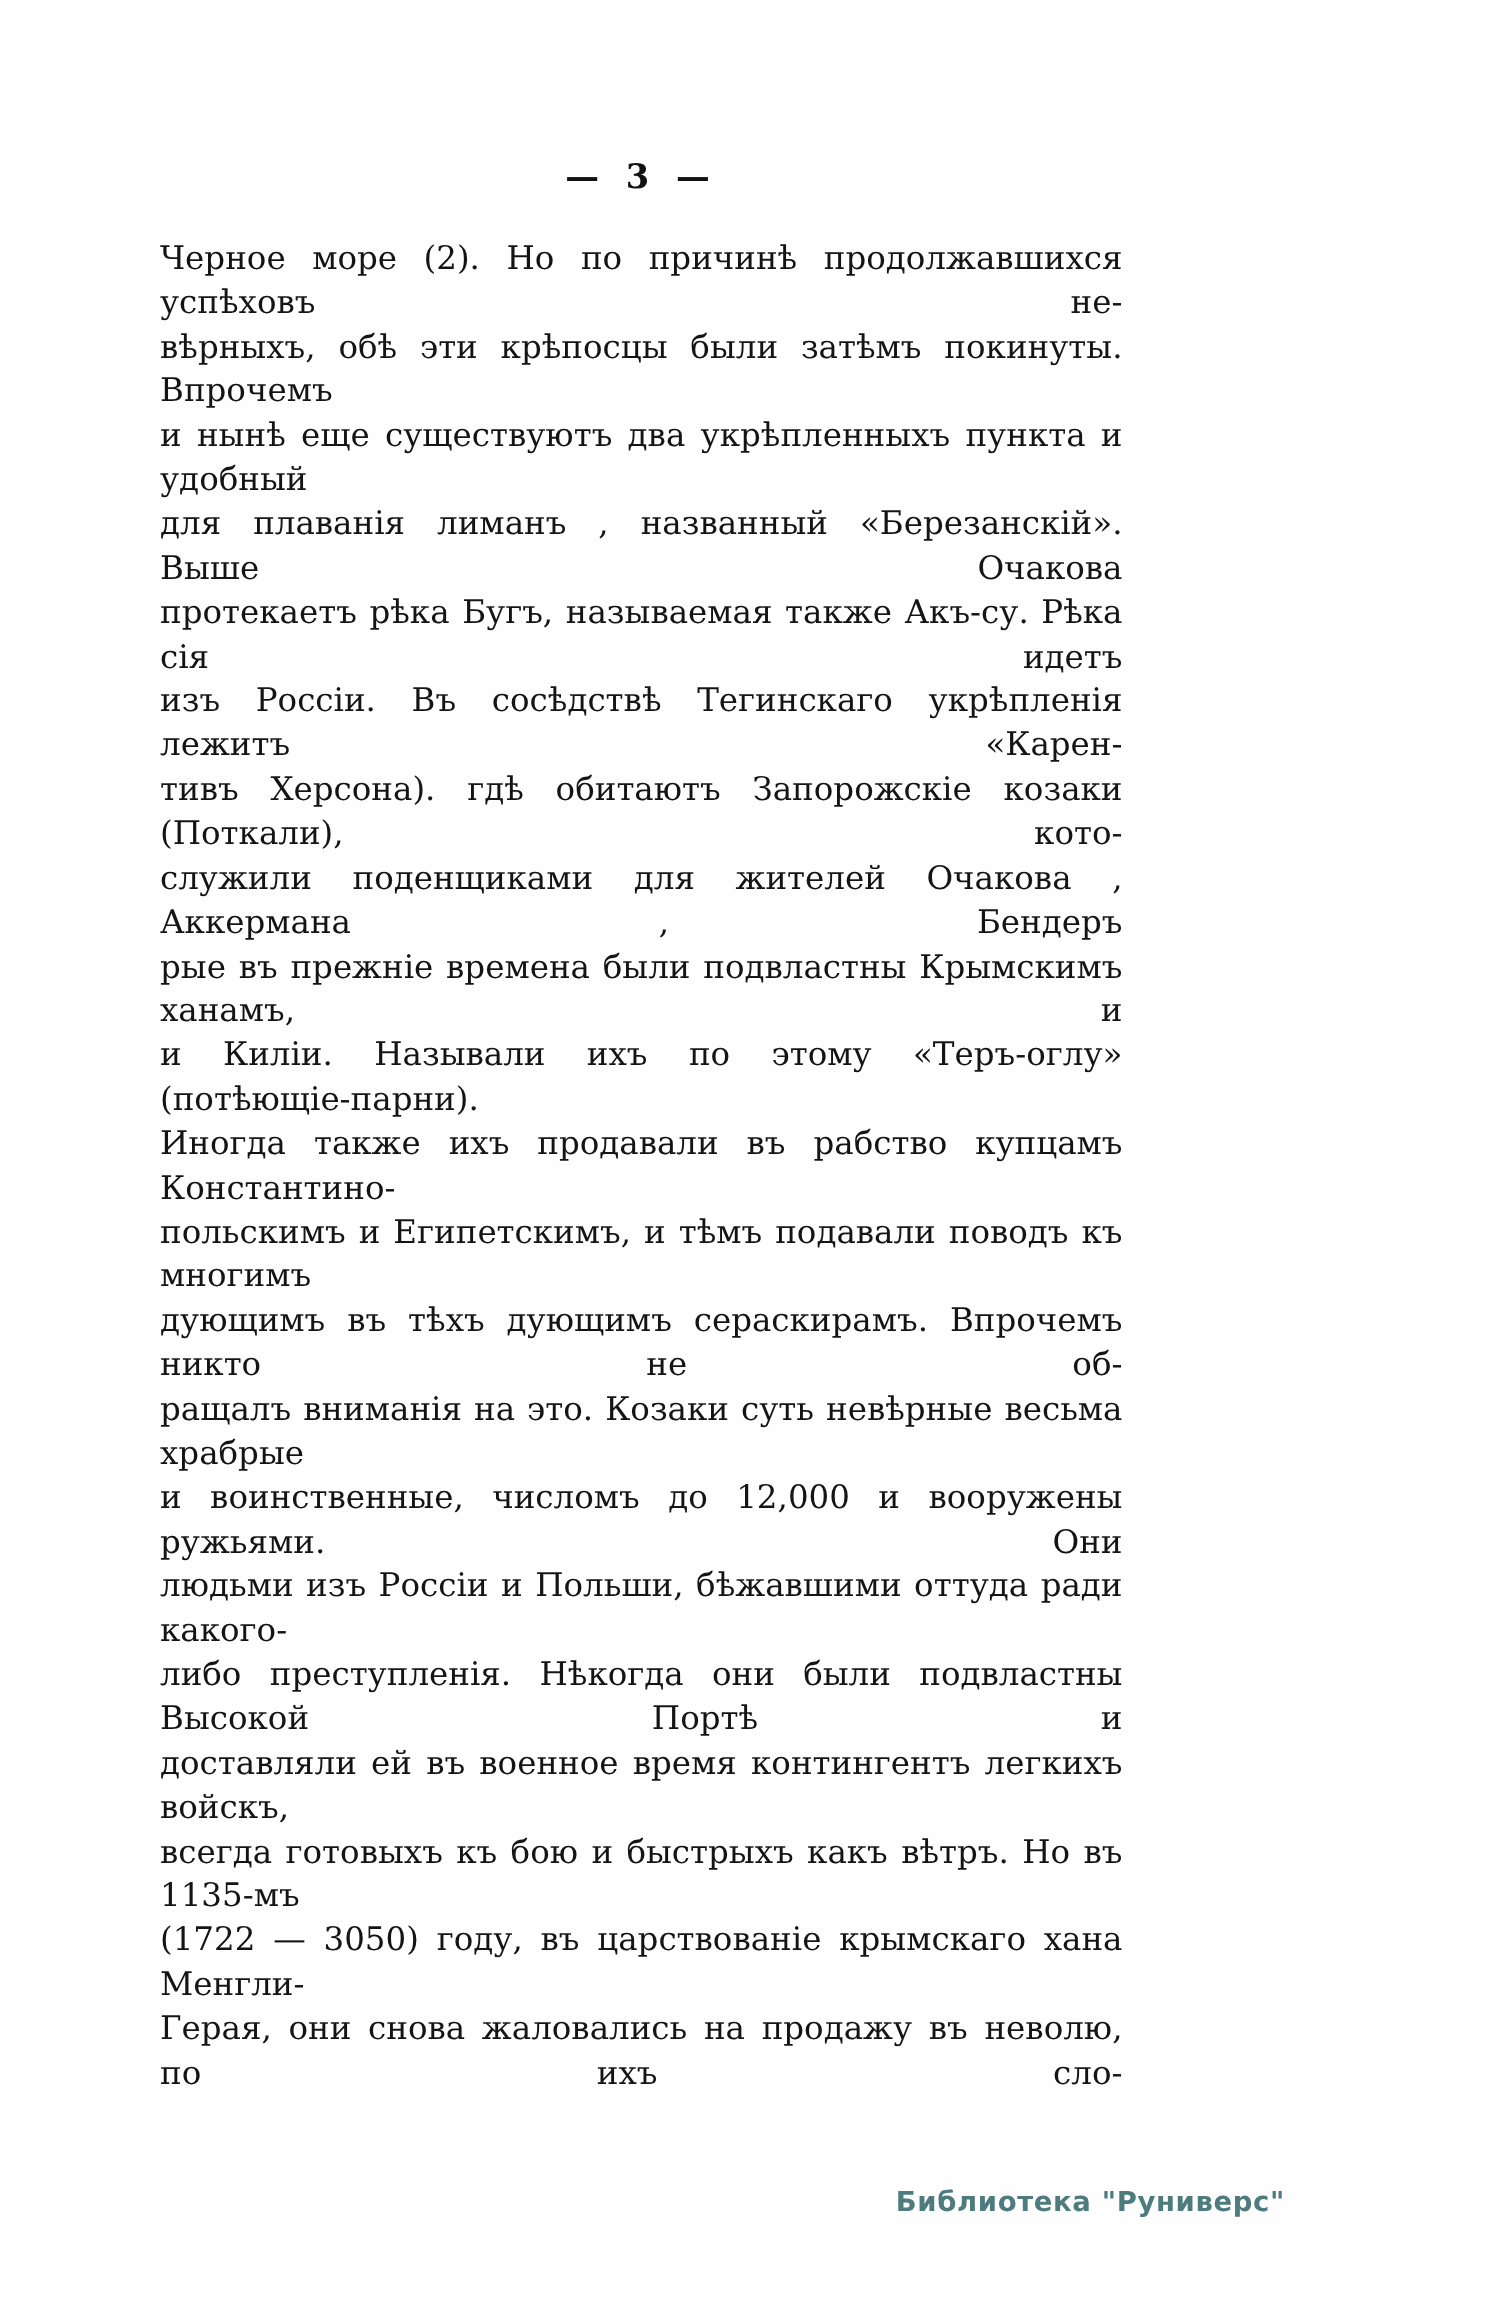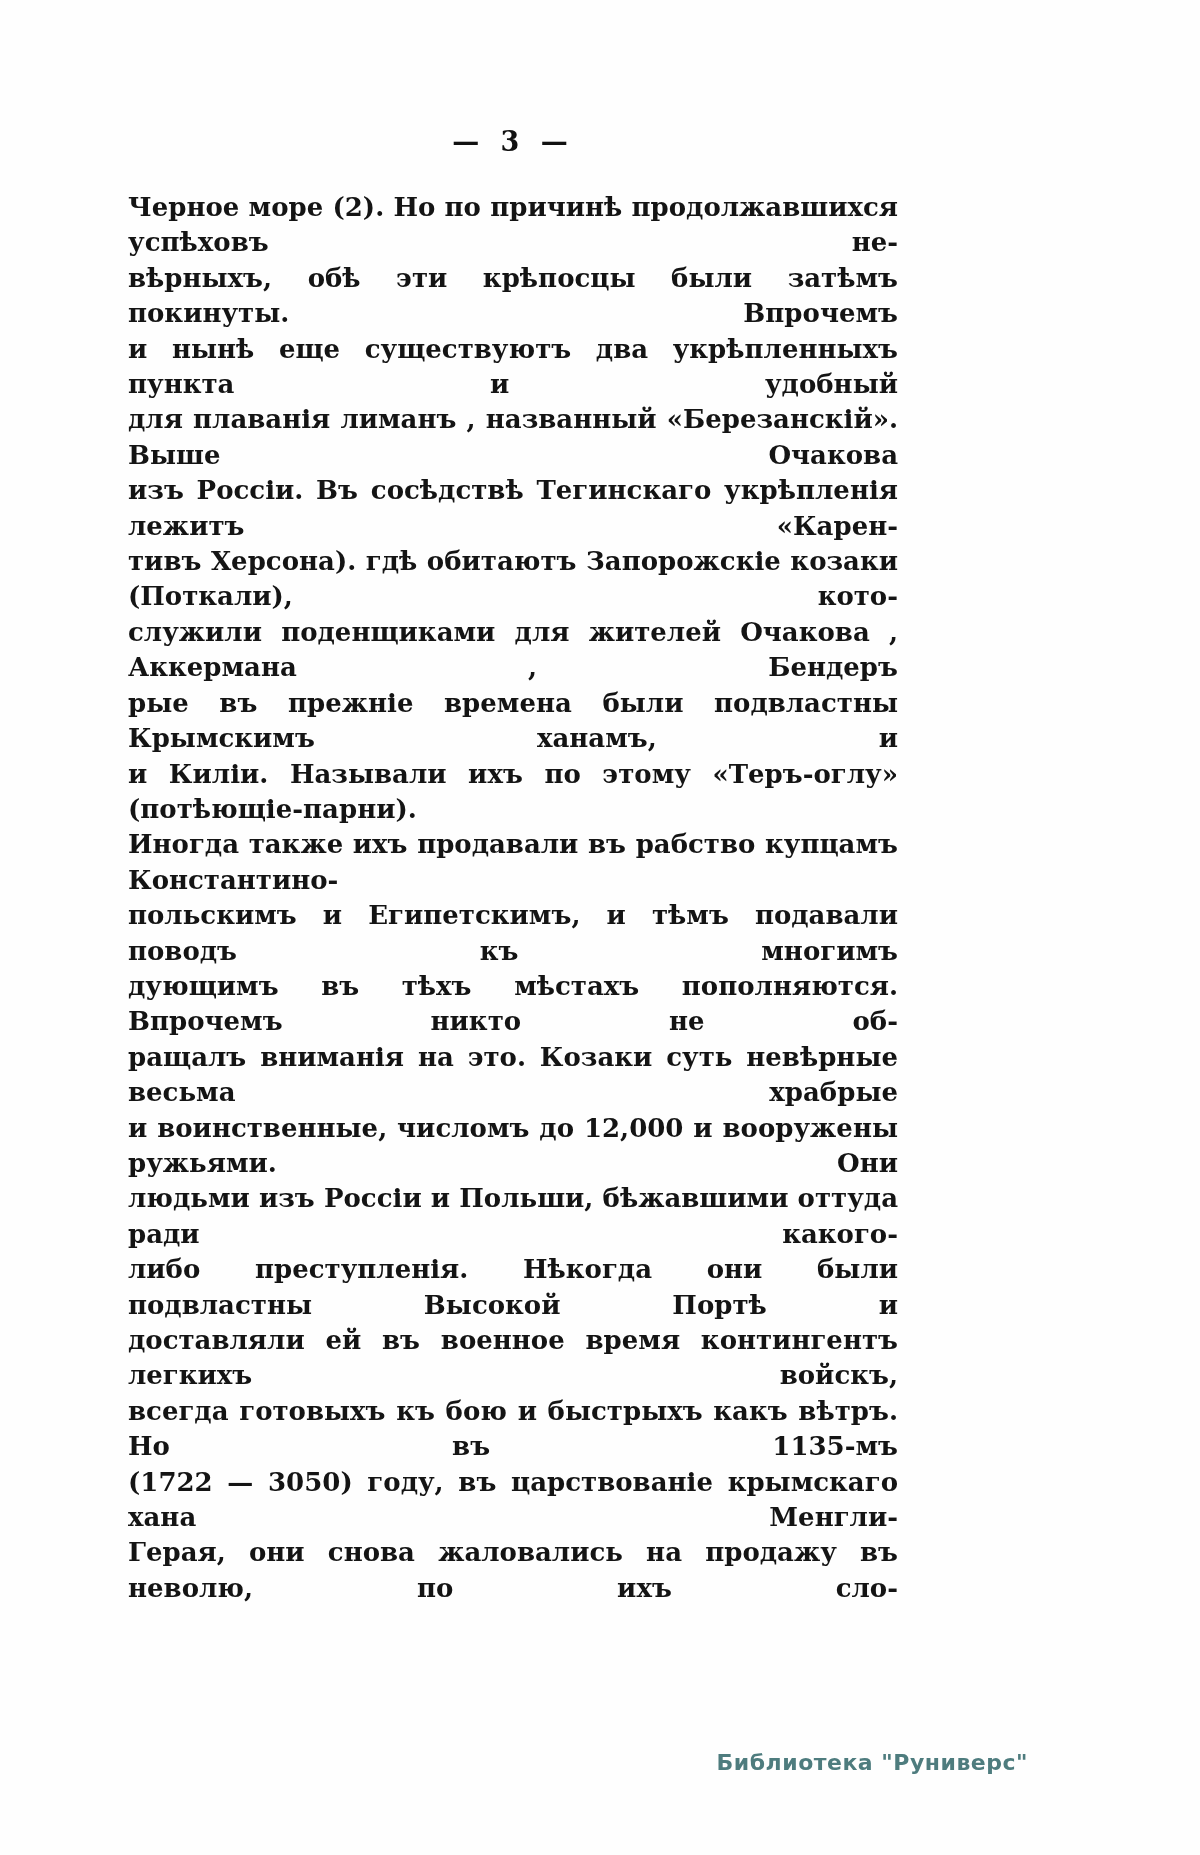--- a/index.html
+++ b/index.html
@@ -30,21 +30,21 @@
   }
   .text-block {
     position: absolute;
     top: 190px;
     left: 128px;
     width: 770px;
   }
   .line {
     font-size: 26px;
     line-height: 35.4px;
-    font-weight: bold;
+    font-weight: normal;
     text-align: justify;
     text-align-last: justify;
     -moz-text-align-last: justify;
     white-space: normal;
     color: #141414;
   }
   .watermark {
     position: absolute;
     top: 1750px;
     right: 172px;
@@ -59,28 +59,29 @@
 
 <div class="page">
 
   <div class="page-number">— 3 —</div>
 
   <div class="text-block">
       <div class="line">Черное море (2). Но по причинѣ продолжавшихся успѣховъ не-</div>
       <div class="line">вѣрныхъ, обѣ эти крѣпосцы были затѣмъ покинуты.  Впрочемъ</div>
       <div class="line">и нынѣ еще существуютъ два укрѣпленныхъ пункта и удобный</div>
       <div class="line">для плаванія лиманъ , названный «Березанскій».  Выше  Очакова</div>
+      <div class="line">протекаетъ рѣка Бугъ, называемая также Акъ-су. Рѣка сія идетъ</div>
       <div class="line">изъ Россіи. Въ сосѣдствѣ Тегинскаго укрѣпленія лежитъ «Карен-</div>
       <div class="line">тивъ Херсона). гдѣ обитаютъ Запорожскіе козаки (Поткали), кото-</div>
       <div class="line">служили поденщиками для жителей Очакова , Аккермана ,  Бендеръ</div>
       <div class="line">рые въ прежніе времена были подвластны Крымскимъ ханамъ, и</div>
       <div class="line">и Киліи. Называли ихъ по этому «Теръ-оглу» (потѣющіе-парни).</div>
       <div class="line">Иногда также ихъ продавали въ  рабство  купцамъ  Константино-</div>
       <div class="line">польскимъ и Египетскимъ, и тѣмъ подавали поводъ къ  многимъ</div>
-      <div class="line">дующимъ въ тѣхъ мѣстахъ пополняются.  Впрочемъ никто не об-</div>
+      <div class="line">дующимъ въ тѣхъ дующимъ сераскирамъ.  Впрочемъ никто не об-</div>
       <div class="line">ращалъ вниманія на это. Козаки суть невѣрные весьма храбрые</div>
       <div class="line">и воинственные, числомъ до 12,000 и вооружены ружьями.  Они</div>
       <div class="line">людьми изъ Россіи и Польши, бѣжавшими оттуда ради какого-</div>
       <div class="line">либо преступленія. Нѣкогда они были подвластны Высокой Портѣ и</div>
       <div class="line">доставляли ей въ военное время контингентъ легкихъ войскъ,</div>
       <div class="line">всегда готовыхъ къ бою и быстрыхъ какъ вѣтръ. Но въ 1135-мъ</div>
       <div class="line">(1722 — 3050) году, въ царствованіе крымскаго хана Менгли-</div>
       <div class="line">Герая, они снова жаловались на продажу въ неволю, по ихъ сло-</div>
     </div>
 

